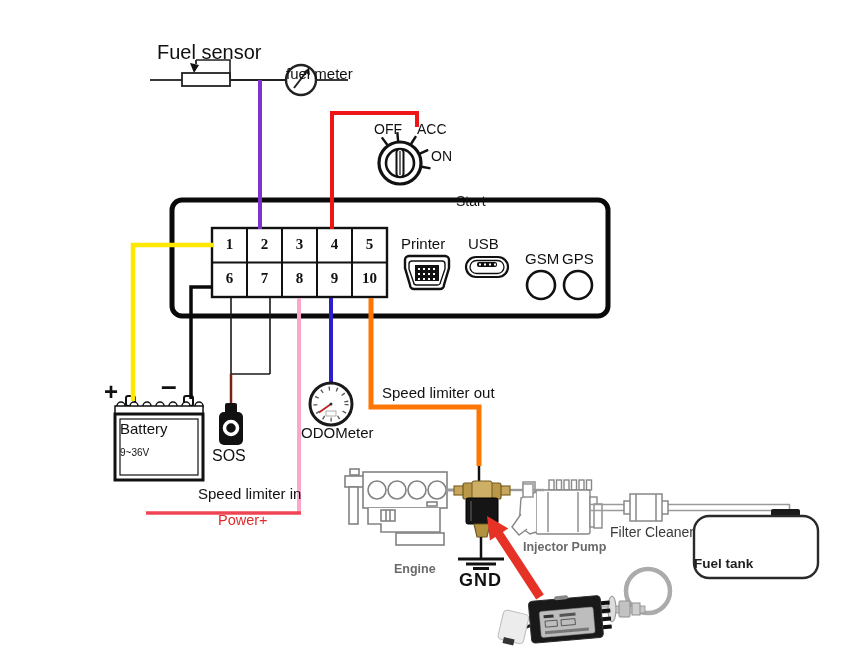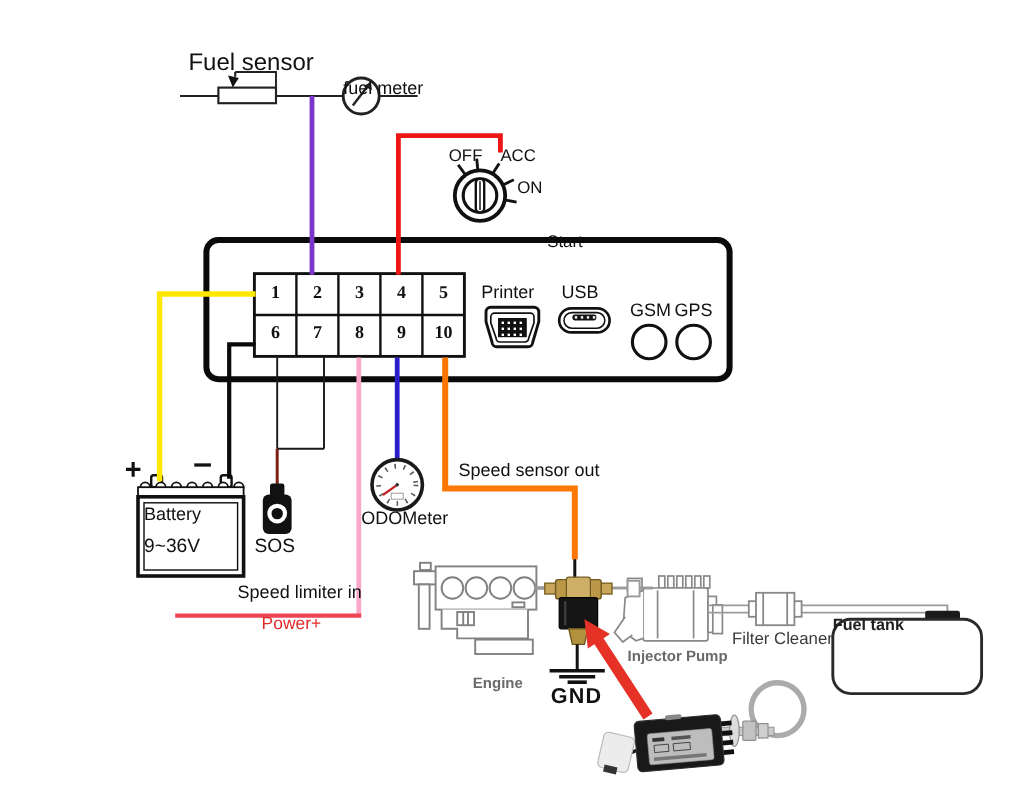--- a/index.html
+++ b/index.html
@@ -263,28 +263,28 @@
 <div class="pin" style="left:352px;top:236px;">5</div>
 <div class="pin" style="left:212px;top:270px;">6</div>
 <div class="pin" style="left:247px;top:270px;">7</div>
 <div class="pin" style="left:282px;top:270px;">8</div>
 <div class="pin" style="left:317px;top:270px;">9</div>
 <div class="pin" style="left:352px;top:270px;font-family:Liberation Serif, serif;">10</div>
 
 <div class="lbl bold" style="left:104px;top:378px;font-size:24px;">+</div>
 <div class="lbl bold" style="left:161px;top:370px;font-size:28px;">–</div>
 <div class="lbl ctr" style="left:120px;top:420px;width:78px;font-size:15px;">Battery</div>
-<div class="lbl ctr" style="left:120px;top:447px;width:78px;font-size:16px;">9~36V</div>
+<div class="lbl ctr" style="left:120px;top:447px;width:78px;font-size:10px;">9~36V</div>
 
 <div class="lbl" style="left:212px;top:447px;font-size:16px;">SOS</div>
 <div class="lbl small" style="left:301px;top:424px;">ODOMeter</div>
 
 <div class="lbl small" style="left:198px;top:485px;">Speed limiter in</div>
 <div class="lbl" style="left:186px;top:512px;color:#e02b2b;font-size:14.5px;margin-left:32px;">Power+</div>
-<div class="lbl small" style="left:382px;top:384px;">Speed sensor out</div>
+<div class="lbl small" style="left:382px;top:384px;">Speed limiter out</div>
 
 <div class="lbl gray" style="left:394px;top:562px;">Engine</div>
 <div class="lbl bold" style="left:459px;top:570px;font-size:18px;letter-spacing:1px;">GND</div>
 <div class="lbl gray" style="left:523px;top:540px;">Injector Pump</div>
 <div class="lbl dark" style="left:610px;top:524px;">Filter Cleaner</div>
-<div class="lbl bold ctr" style="left:694px;top:513px;width:122px;font-size:13.5px;color:#1f1f1f;">Fuel tank</div>
+<div class="lbl bold ctr" style="left:694px;top:556px;width:122px;font-size:13.5px;color:#1f1f1f;">Fuel tank</div>
 
 </div>
 
 </body></html>

